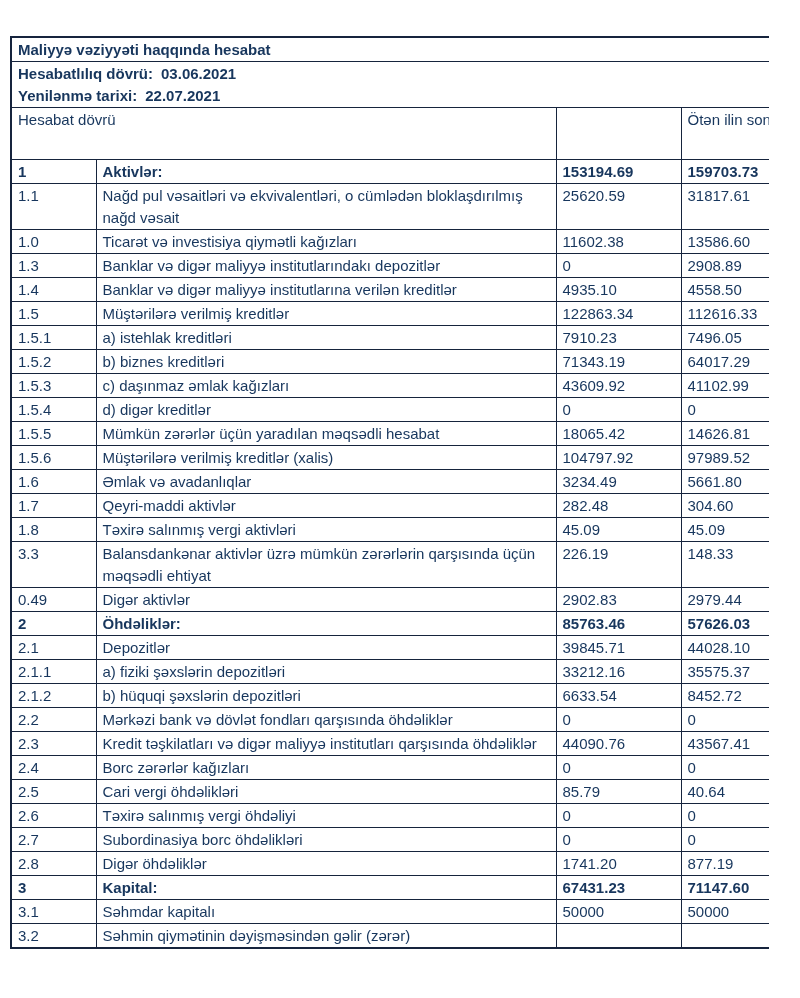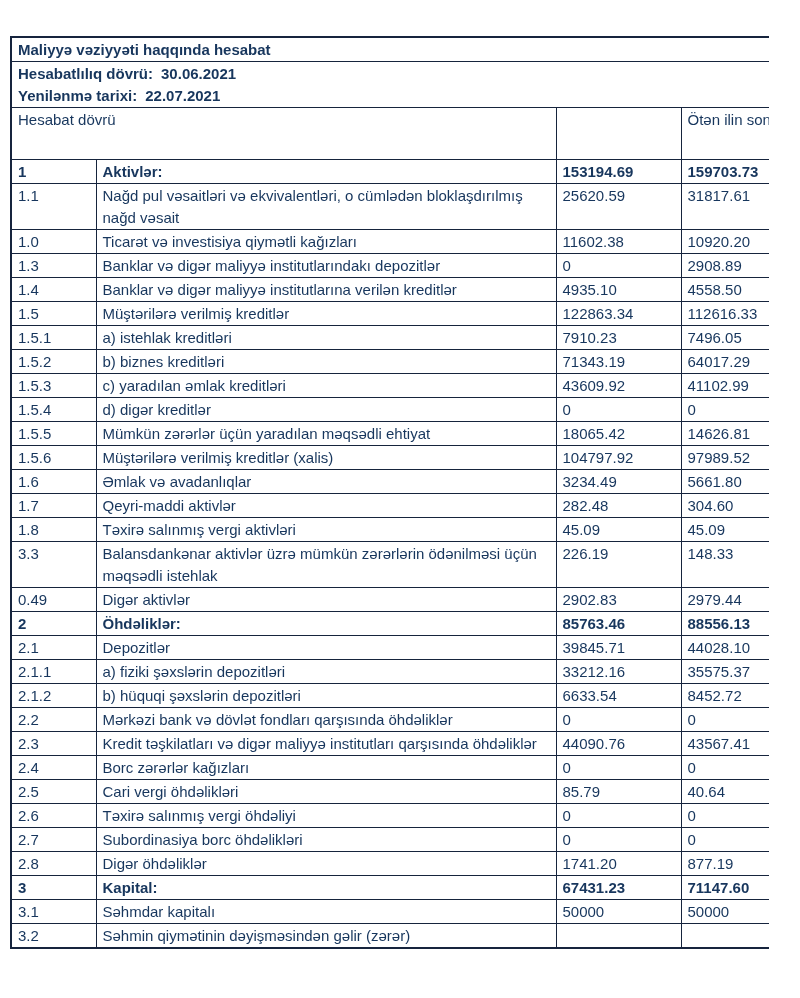--- a/index.html
+++ b/index.html
@@ -70,21 +70,21 @@
       <col style="width:125px">
       <col style="width:110px">
       <col style="width:42px">
     </colgroup>
     <tbody>
       <tr>
         <td colspan="5" class="title-cell">Maliyyə vəziyyəti haqqında hesabat</td>
       </tr>
       <tr>
         <td colspan="5" class="meta-cell">
-          <div class="meta-line"><span>Hesabatlılıq dövrü:</span><span class="meta-value">30.06.2021</span></div>
+          <div class="meta-line"><span>Hesabatlılıq dövrü:</span><span class="meta-value">03.06.2021</span></div>
           <div class="meta-line"><span>Yenilənmə tarixi:</span><span class="meta-value">22.07.2021</span></div>
         </td>
       </tr>
       <tr class="col-header-row">
         <td colspan="2">Hesabat dövrü</td>
         <td></td>
         <td>Ötən ilin sonu</td>
         <td></td>
       </tr>
     </tbody>
@@ -100,21 +100,21 @@
     <td>1.1</td>
     <td>Nağd pul vəsaitləri və ekvivalentləri, o cümlədən bloklaşdırılmış nağd vəsait</td>
     <td>25620.59</td>
     <td>31817.61</td>
     <td></td>
   </tr>
         <tr>
     <td>1.0</td>
     <td>Ticarət və investisiya qiymətli kağızları</td>
     <td>11602.38</td>
-    <td>10920.20</td>
+    <td>13586.60</td>
     <td></td>
   </tr>
         <tr>
     <td>1.3</td>
     <td>Banklar və digər maliyyə institutlarındakı depozitlər</td>
     <td>0</td>
     <td>2908.89</td>
     <td></td>
   </tr>
         <tr>
@@ -140,35 +140,35 @@
   </tr>
         <tr>
     <td>1.5.2</td>
     <td>b) biznes kreditləri</td>
     <td>71343.19</td>
     <td>64017.29</td>
     <td></td>
   </tr>
         <tr>
     <td>1.5.3</td>
-    <td>c) yaradılan əmlak kreditləri</td>
+    <td>c) daşınmaz əmlak kağızları</td>
     <td>43609.92</td>
     <td>41102.99</td>
     <td></td>
   </tr>
         <tr>
     <td>1.5.4</td>
     <td>d) digər kreditlər</td>
     <td>0</td>
     <td>0</td>
     <td></td>
   </tr>
         <tr>
     <td>1.5.5</td>
-    <td>Mümkün zərərlər üçün yaradılan məqsədli ehtiyat</td>
+    <td>Mümkün zərərlər üçün yaradılan məqsədli hesabat</td>
     <td>18065.42</td>
     <td>14626.81</td>
     <td></td>
   </tr>
         <tr>
     <td>1.5.6</td>
     <td>Müştərilərə verilmiş kreditlər (xalis)</td>
     <td>104797.92</td>
     <td>97989.52</td>
     <td></td>
@@ -189,37 +189,37 @@
   </tr>
         <tr>
     <td>1.8</td>
     <td>Təxirə salınmış vergi aktivləri</td>
     <td>45.09</td>
     <td>45.09</td>
     <td></td>
   </tr>
         <tr>
     <td>3.3</td>
-    <td>Balansdankənar aktivlər üzrə mümkün zərərlərin ödənilməsi üçün məqsədli istehlak</td>
+    <td>Balansdankənar aktivlər üzrə mümkün zərərlərin qarşısında üçün məqsədli ehtiyat</td>
     <td>226.19</td>
     <td>148.33</td>
     <td></td>
   </tr>
         <tr>
     <td>0.49</td>
     <td>Digər aktivlər</td>
     <td>2902.83</td>
     <td>2979.44</td>
     <td></td>
   </tr>
         <tr class="bold">
     <td>2</td>
     <td>Öhdəliklər:</td>
     <td>85763.46</td>
-    <td>88556.13</td>
+    <td>57626.03</td>
     <td></td>
   </tr>
         <tr>
     <td>2.1</td>
     <td>Depozitlər</td>
     <td>39845.71</td>
     <td>44028.10</td>
     <td></td>
   </tr>
         <tr>

